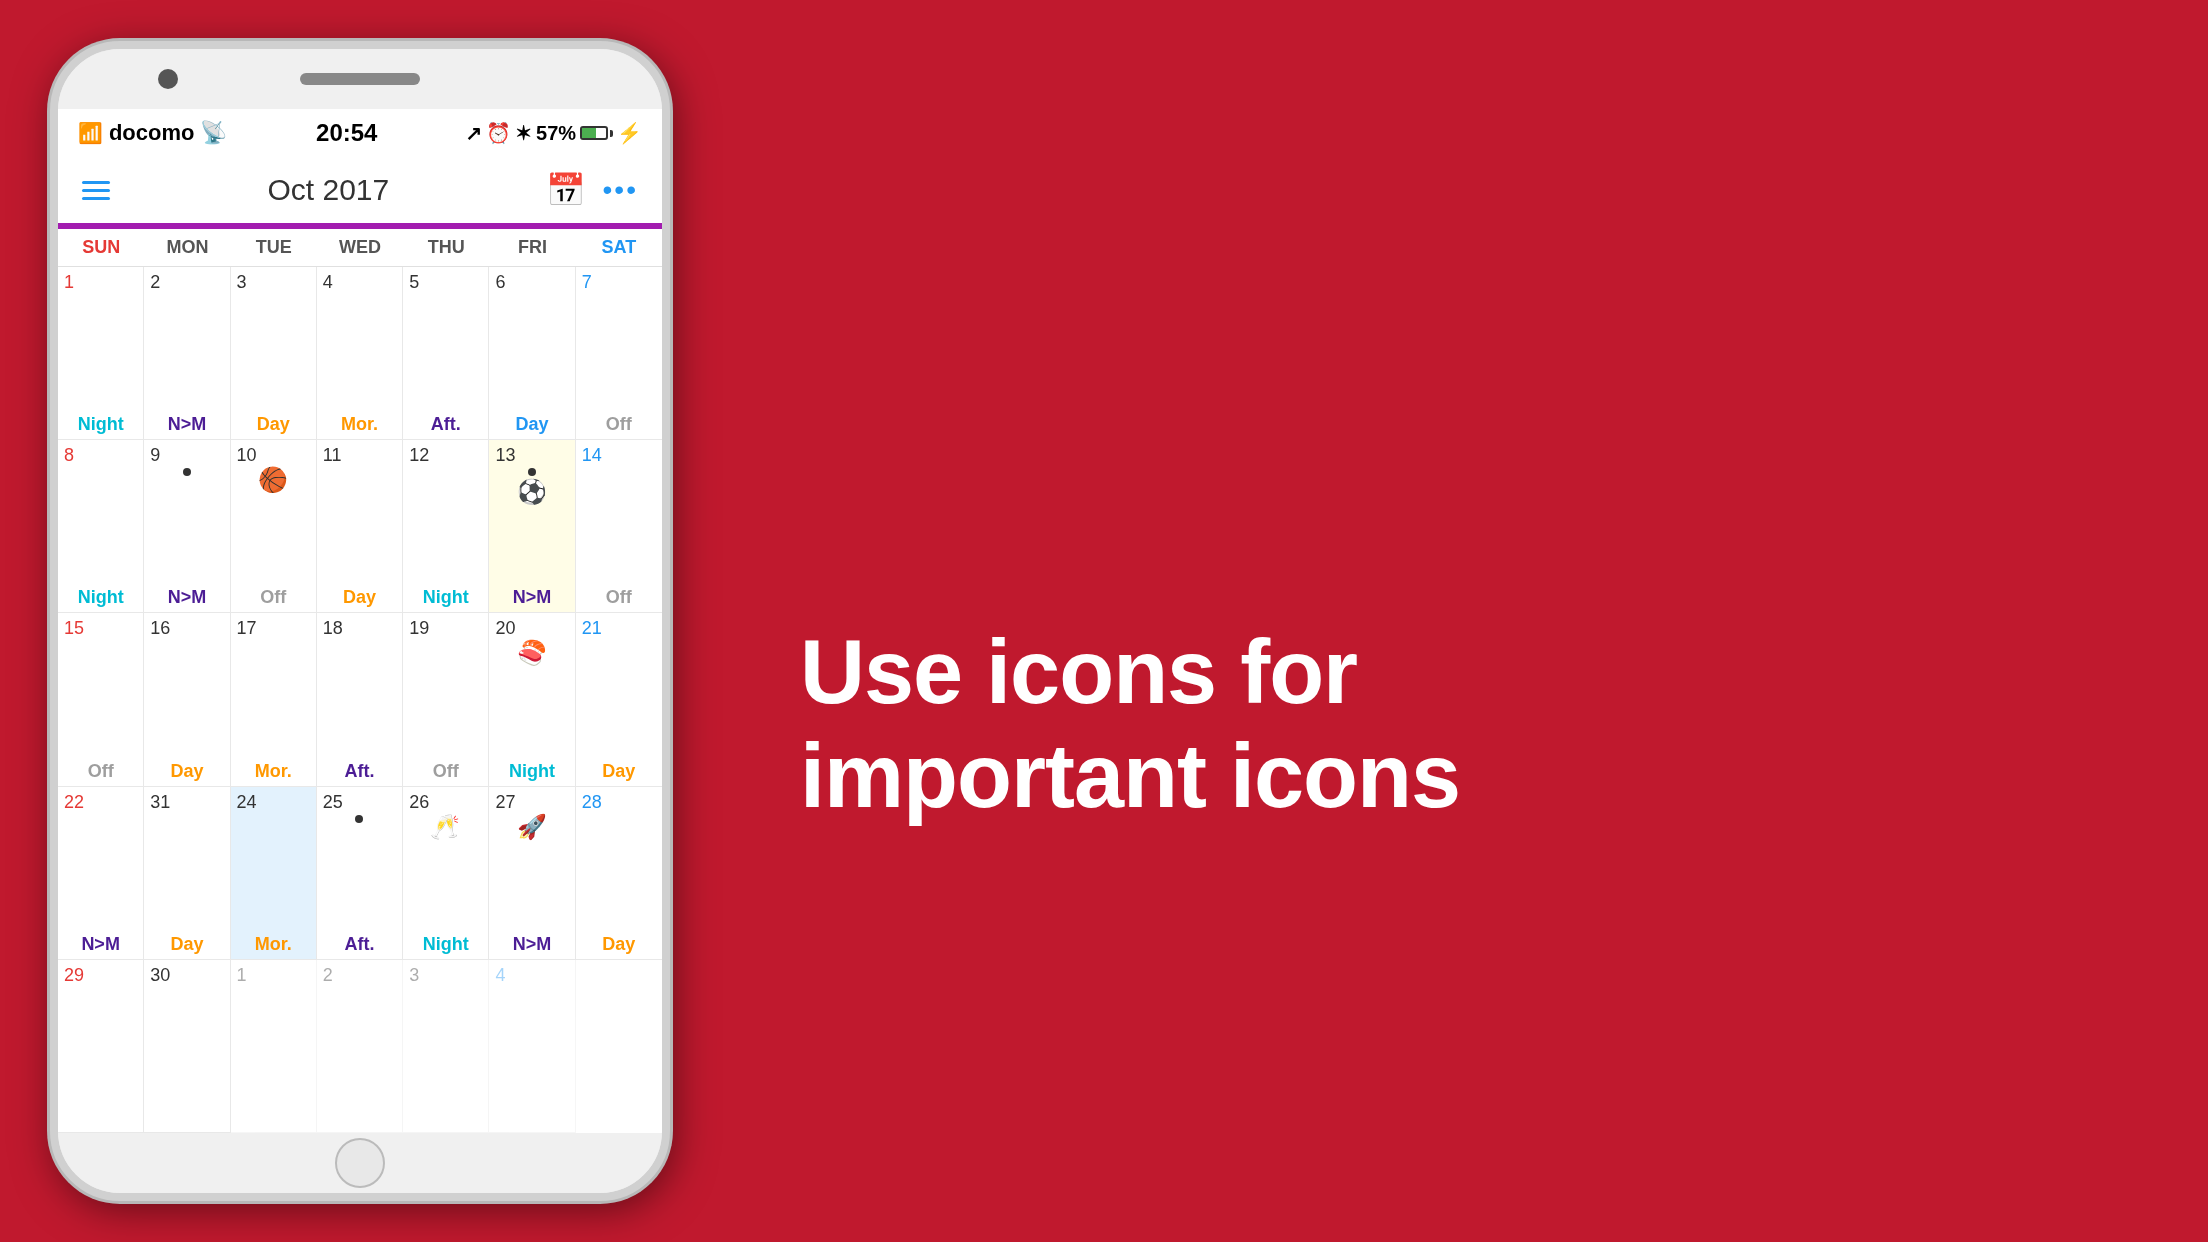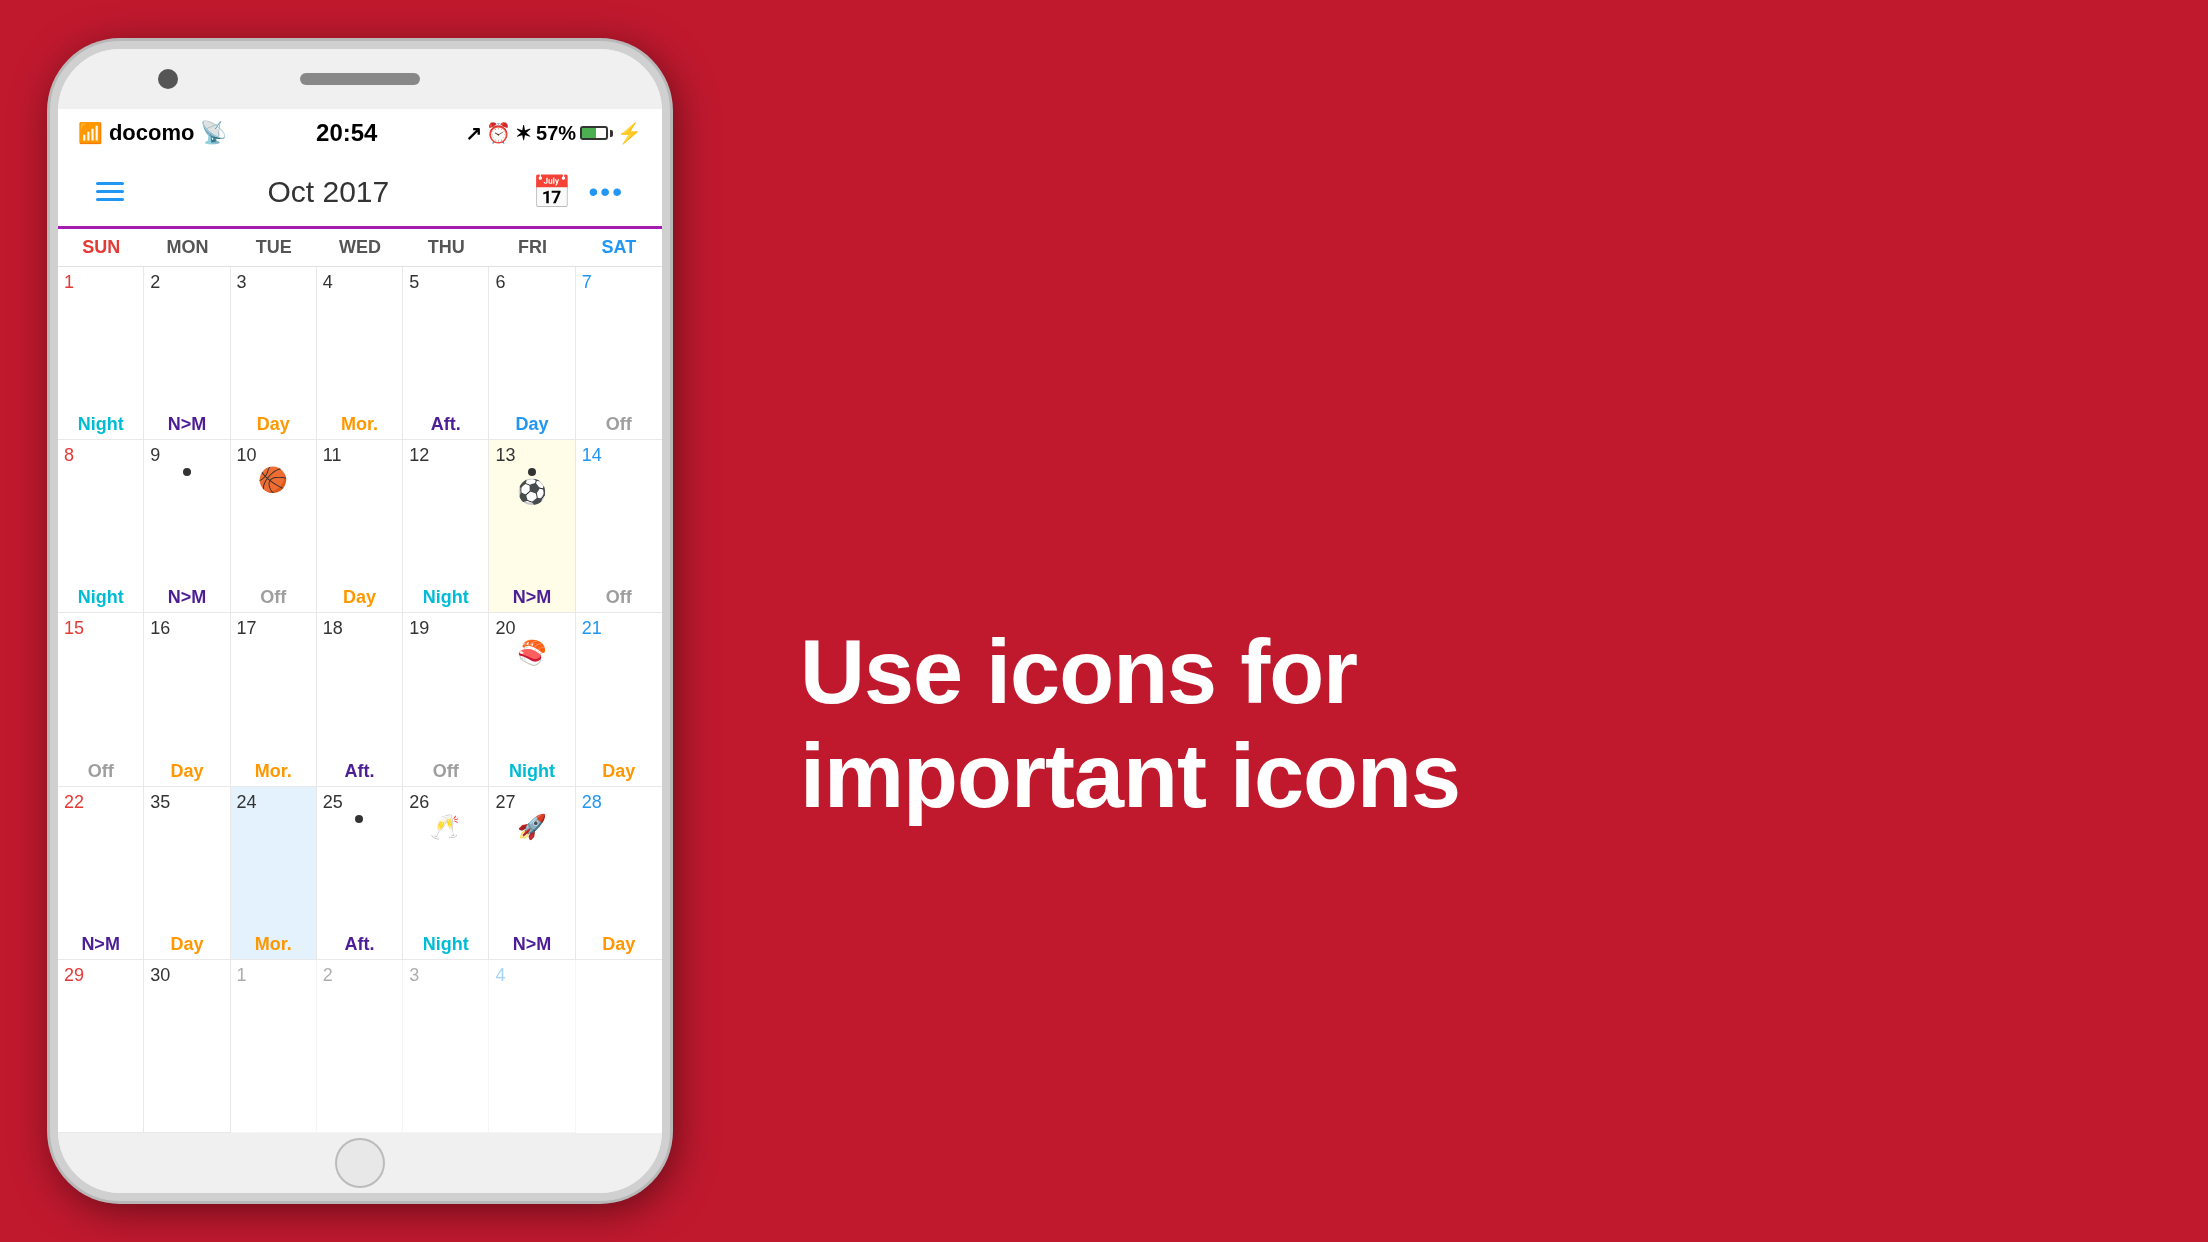--- a/index.html
+++ b/index.html
@@ -163,22 +163,22 @@
       margin-left: 1px;
     }
 
     
     .cal-header {
       height: 72px;
       background: white;
       display: flex;
       align-items: center;
       justify-content: space-between;
-      padding: 0 38px;
-      border-bottom: 3px solid #a21caf;
+      padding: 0 24px;
+      border-bottom: 6px solid #a21caf;
       flex-shrink: 0;
     }
     .cal-title {
       font-size: 30px;
       font-weight: 500;
       color: #333;
     }
     .cal-icon-btn {
       font-size: 32px;
       color: #2196F3;
@@ -464,21 +464,21 @@
         <div class="cal-cell">
           <span class="cell-date blue">21</span>
           <span class="cell-shift shift-orange">Day</span>
         </div>
 
         <div class="cal-cell">
           <span class="cell-date red">22</span>
           <span class="cell-shift shift-green">N&gt;M</span>
         </div>
         <div class="cal-cell">
-          <span class="cell-date">35</span>
+          <span class="cell-date">31</span>
           <span class="cell-shift shift-orange">Day</span>
         </div>
         <div class="cal-cell blue-tinted">
           <span class="cell-date">24</span>
           <span class="cell-shift shift-orange">Mor.</span>
         </div>
         <div class="cal-cell">
           <span class="cell-date">25</span>
           <div class="cell-dot"></div>
           <span class="cell-shift shift-green">Aft.</span>

